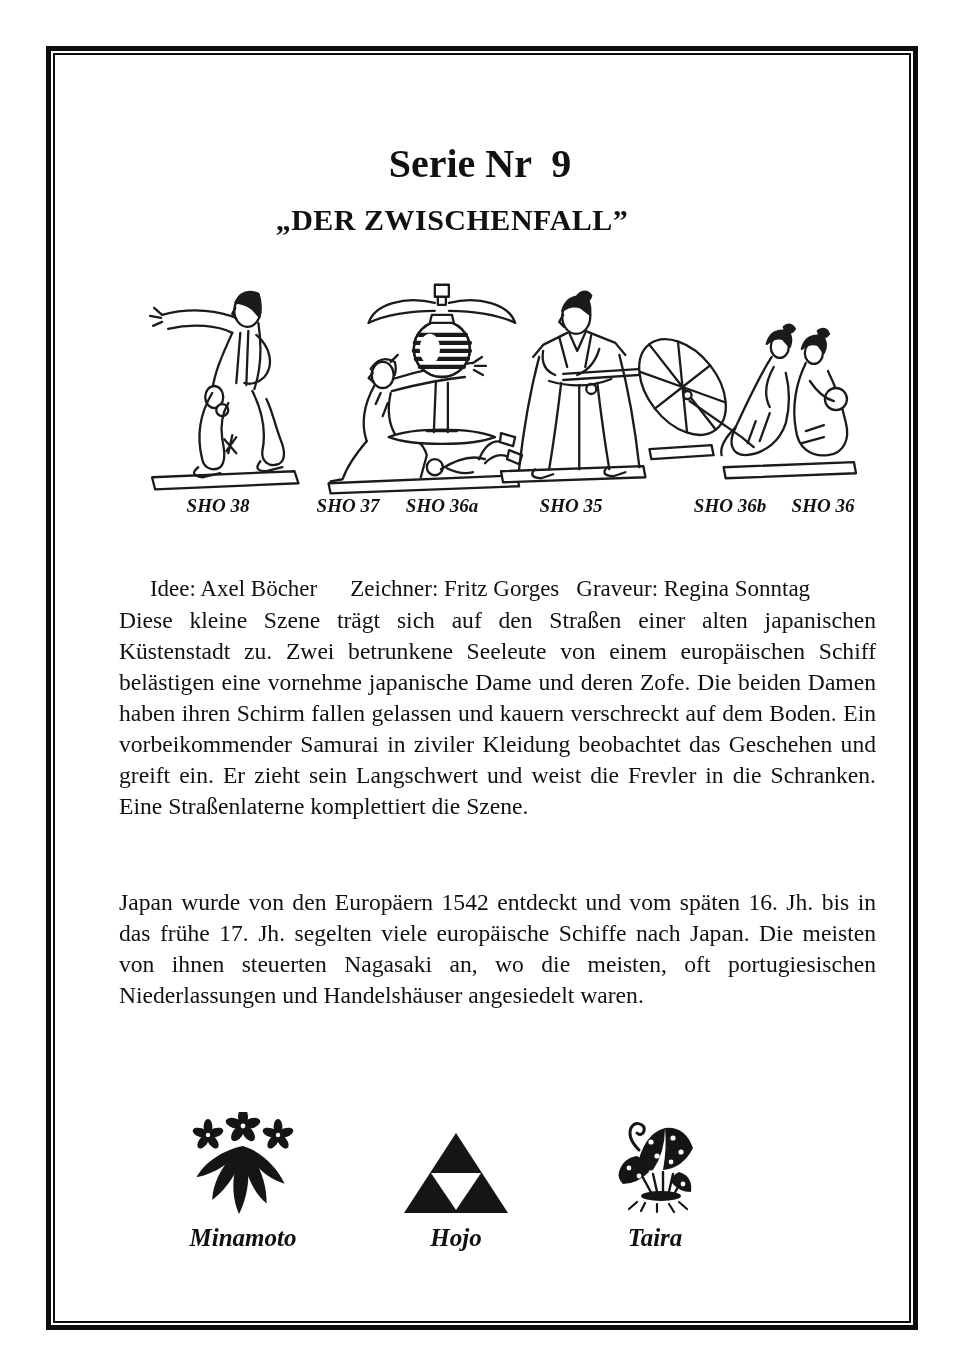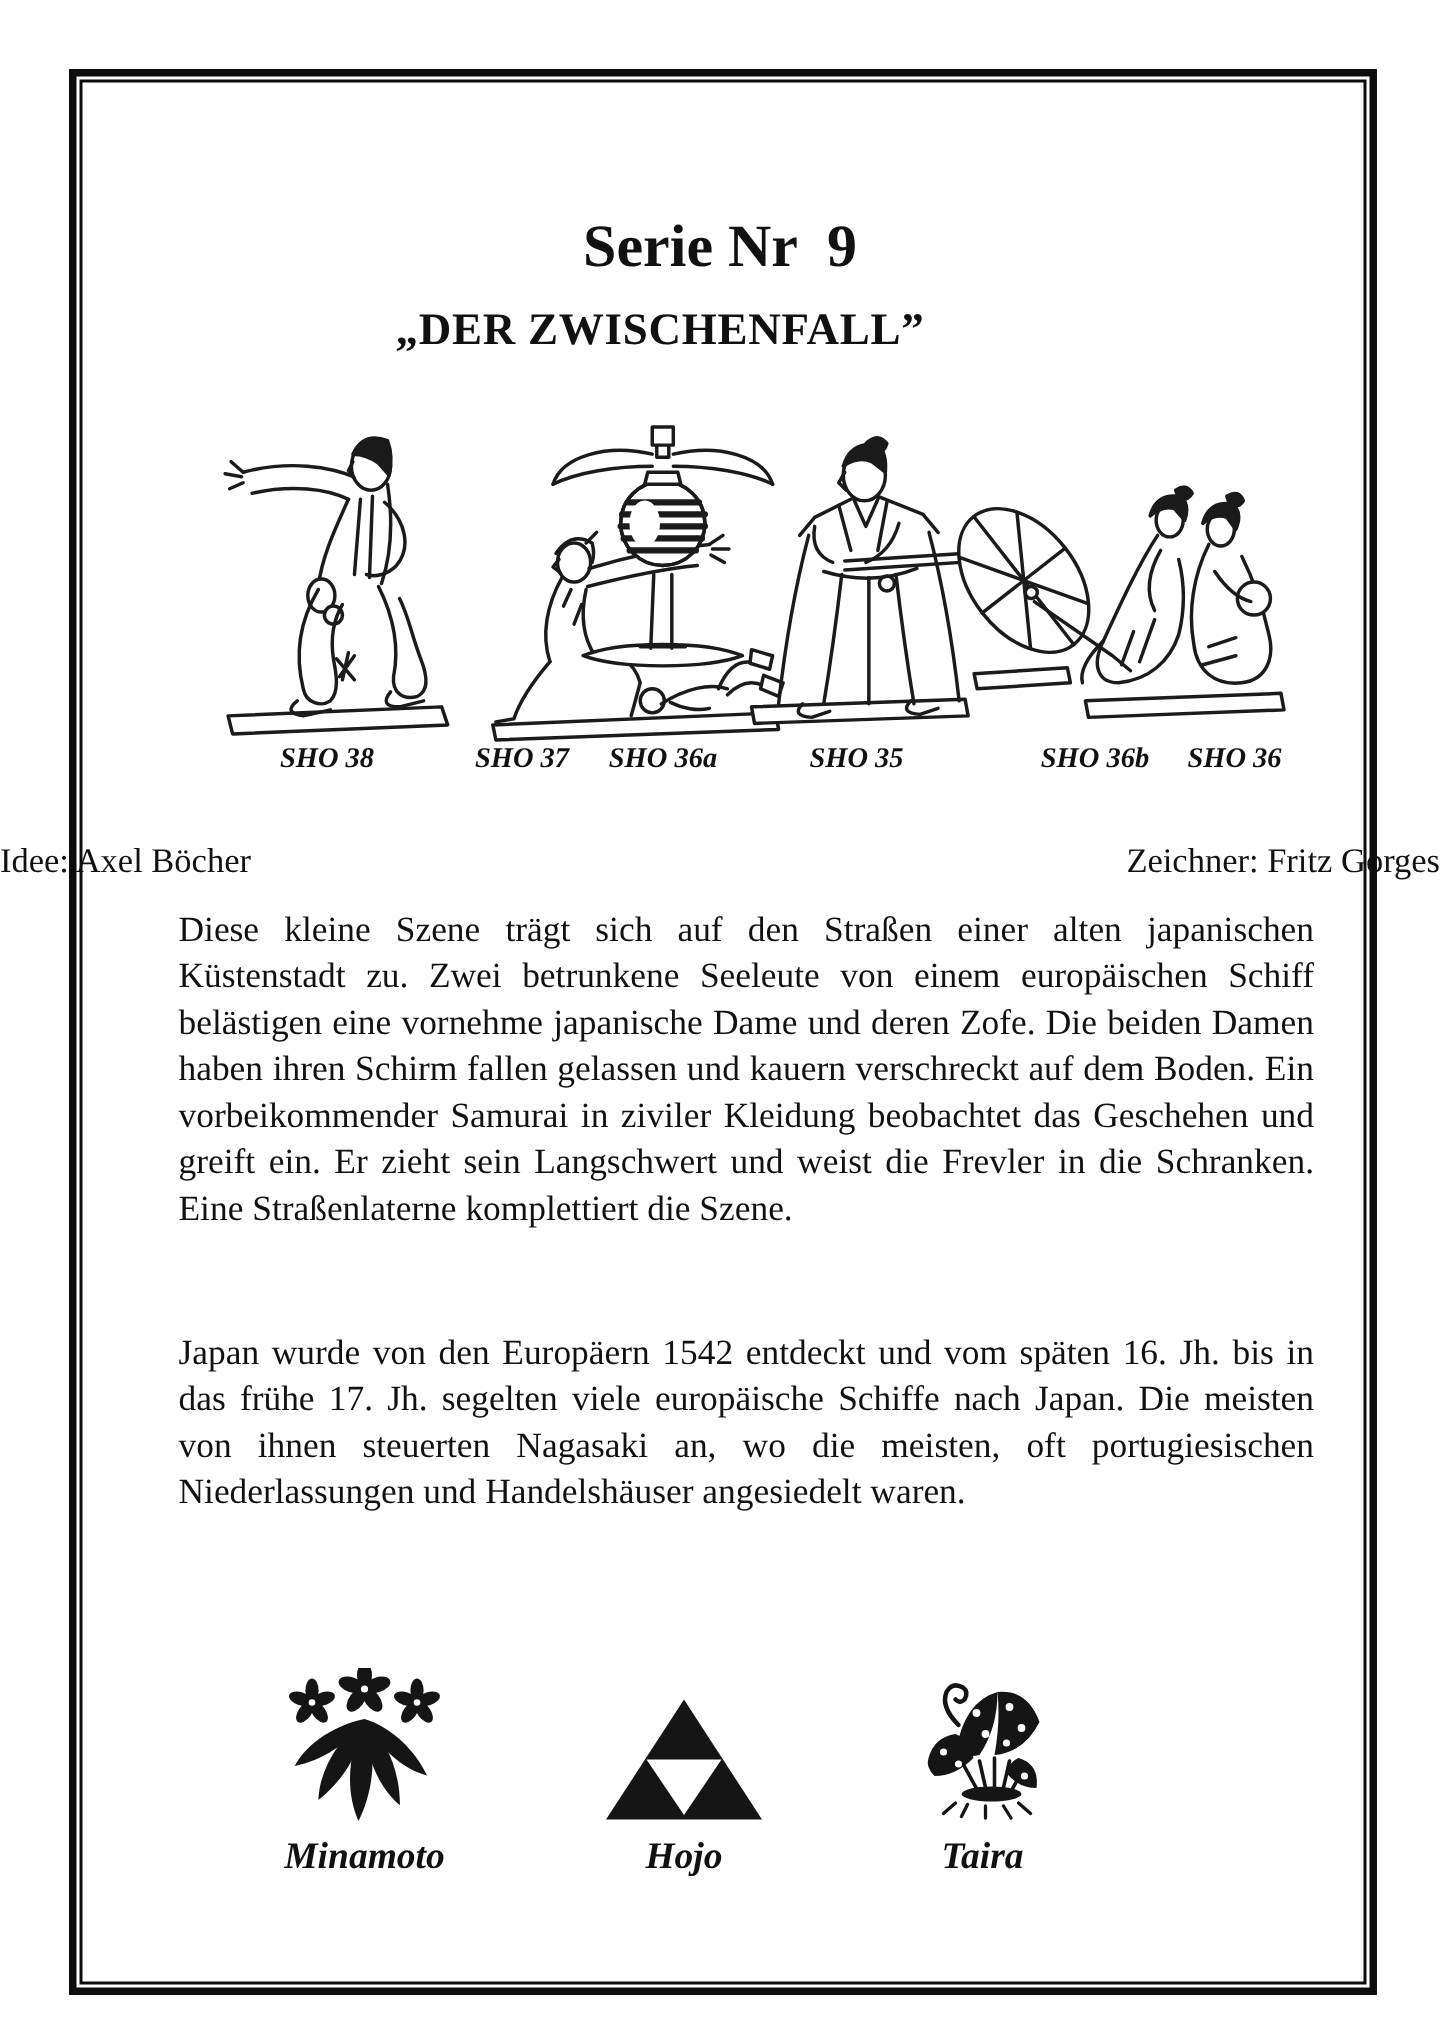--- a/index.html
+++ b/index.html
@@ -9,34 +9,34 @@
   }
   .frame{position:absolute;left:46px;top:46px;width:862px;height:1274px;border:5px solid #0d0d0d;}
   .frame-inner{position:absolute;inset:2px;border:2px solid #0d0d0d;}
 
   .series-title{
     position:absolute;top:140px;left:0;width:960px;text-align:center;
     font-size:40px;font-weight:bold;white-space:pre-wrap;margin:0;
   }
   .main-title{
     position:absolute;top:203px;left:0;width:880px;text-align:center;
-    font-size:30px;font-weight:bold;letter-spacing:.5px;white-space:pre-wrap;margin:0;
+    font-size:30px;font-weight:bold;letter-spacing:.5px;white-space:pre-wrap;margin:0;padding-left:12px;
   }
 
   .illustration{position:absolute;left:128px;top:270px;width:732px;height:230px;}
 
   .sho-label{
     position:absolute;top:495px;transform:translateX(-50%);
     font-size:19px;font-weight:bold;font-style:italic;white-space:nowrap;margin-left:20px;
   }
   .sho-0{left:198px}.sho-1{left:328px}.sho-2{left:422px}
   .sho-3{left:551px}.sho-4{left:710px}.sho-5{left:803px}
 
   .credits{
-    position:absolute;top:561px;left:0;width:960px;display:flex;justify-content:space-between;
+    position:absolute;top:576px;left:0;width:960px;display:flex;justify-content:center;
     font-size:23px;white-space:nowrap;
   }
   .credit-illustrator{margin-left:33px;}
   .credit-engraver{margin-left:17px;}
 
   .para{
     position:absolute;left:103px;width:757px;margin:16px;
     font-size:23.6px;line-height:31px;text-align:justify;text-justify:inter-word;
   }
   .para-1{top:589px;}
@@ -180,20 +180,21 @@
 <span class="sho-label sho-0">SHO 38</span>
 <span class="sho-label sho-1">SHO 37</span>
 <span class="sho-label sho-2">SHO 36a</span>
 <span class="sho-label sho-3">SHO 35</span>
 <span class="sho-label sho-4">SHO 36b</span>
 <span class="sho-label sho-5">SHO 36</span>
 
 <div class="credits">
   <span class="credit-idea">Idee: Axel Böcher</span>
   <span class="credit-illustrator">Zeichner: Fritz Gorges</span>
+  <span class="credit-engraver">Graveur: Regina Sonntag</span>
 </div>
 
 <p class="para para-1">Diese kleine Szene trägt sich auf den Straßen einer alten japanischen Küstenstadt zu. Zwei betrunkene Seeleute von einem europäischen Schiff belästigen eine vornehme japanische Dame und deren Zofe. Die beiden Damen haben ihren Schirm fallen gelassen und kauern verschreckt auf dem Boden. Ein vorbeikommender Samurai in ziviler Kleidung beobachtet das Geschehen und greift ein. Er zieht sein Langschwert und weist die Frevler in die Schranken. Eine Straßenlaterne komplettiert die Szene.</p>
 <p class="para para-2">Japan wurde von den Europäern 1542 entdeckt und vom späten 16. Jh. bis in das frühe 17. Jh. segelten viele europäische Schiffe nach Japan. Die meisten von ihnen steuerten Nagasaki an, wo die meisten, oft portugiesischen Niederlassungen und Handelshäuser angesiedelt waren.</p>
 
 <div class="clan clan-minamoto">
   <div class="crest-box">
     <svg width="106" height="102" viewBox="0 0 106 102" xmlns="http://www.w3.org/2000/svg">
       <g fill="#151515">
 

